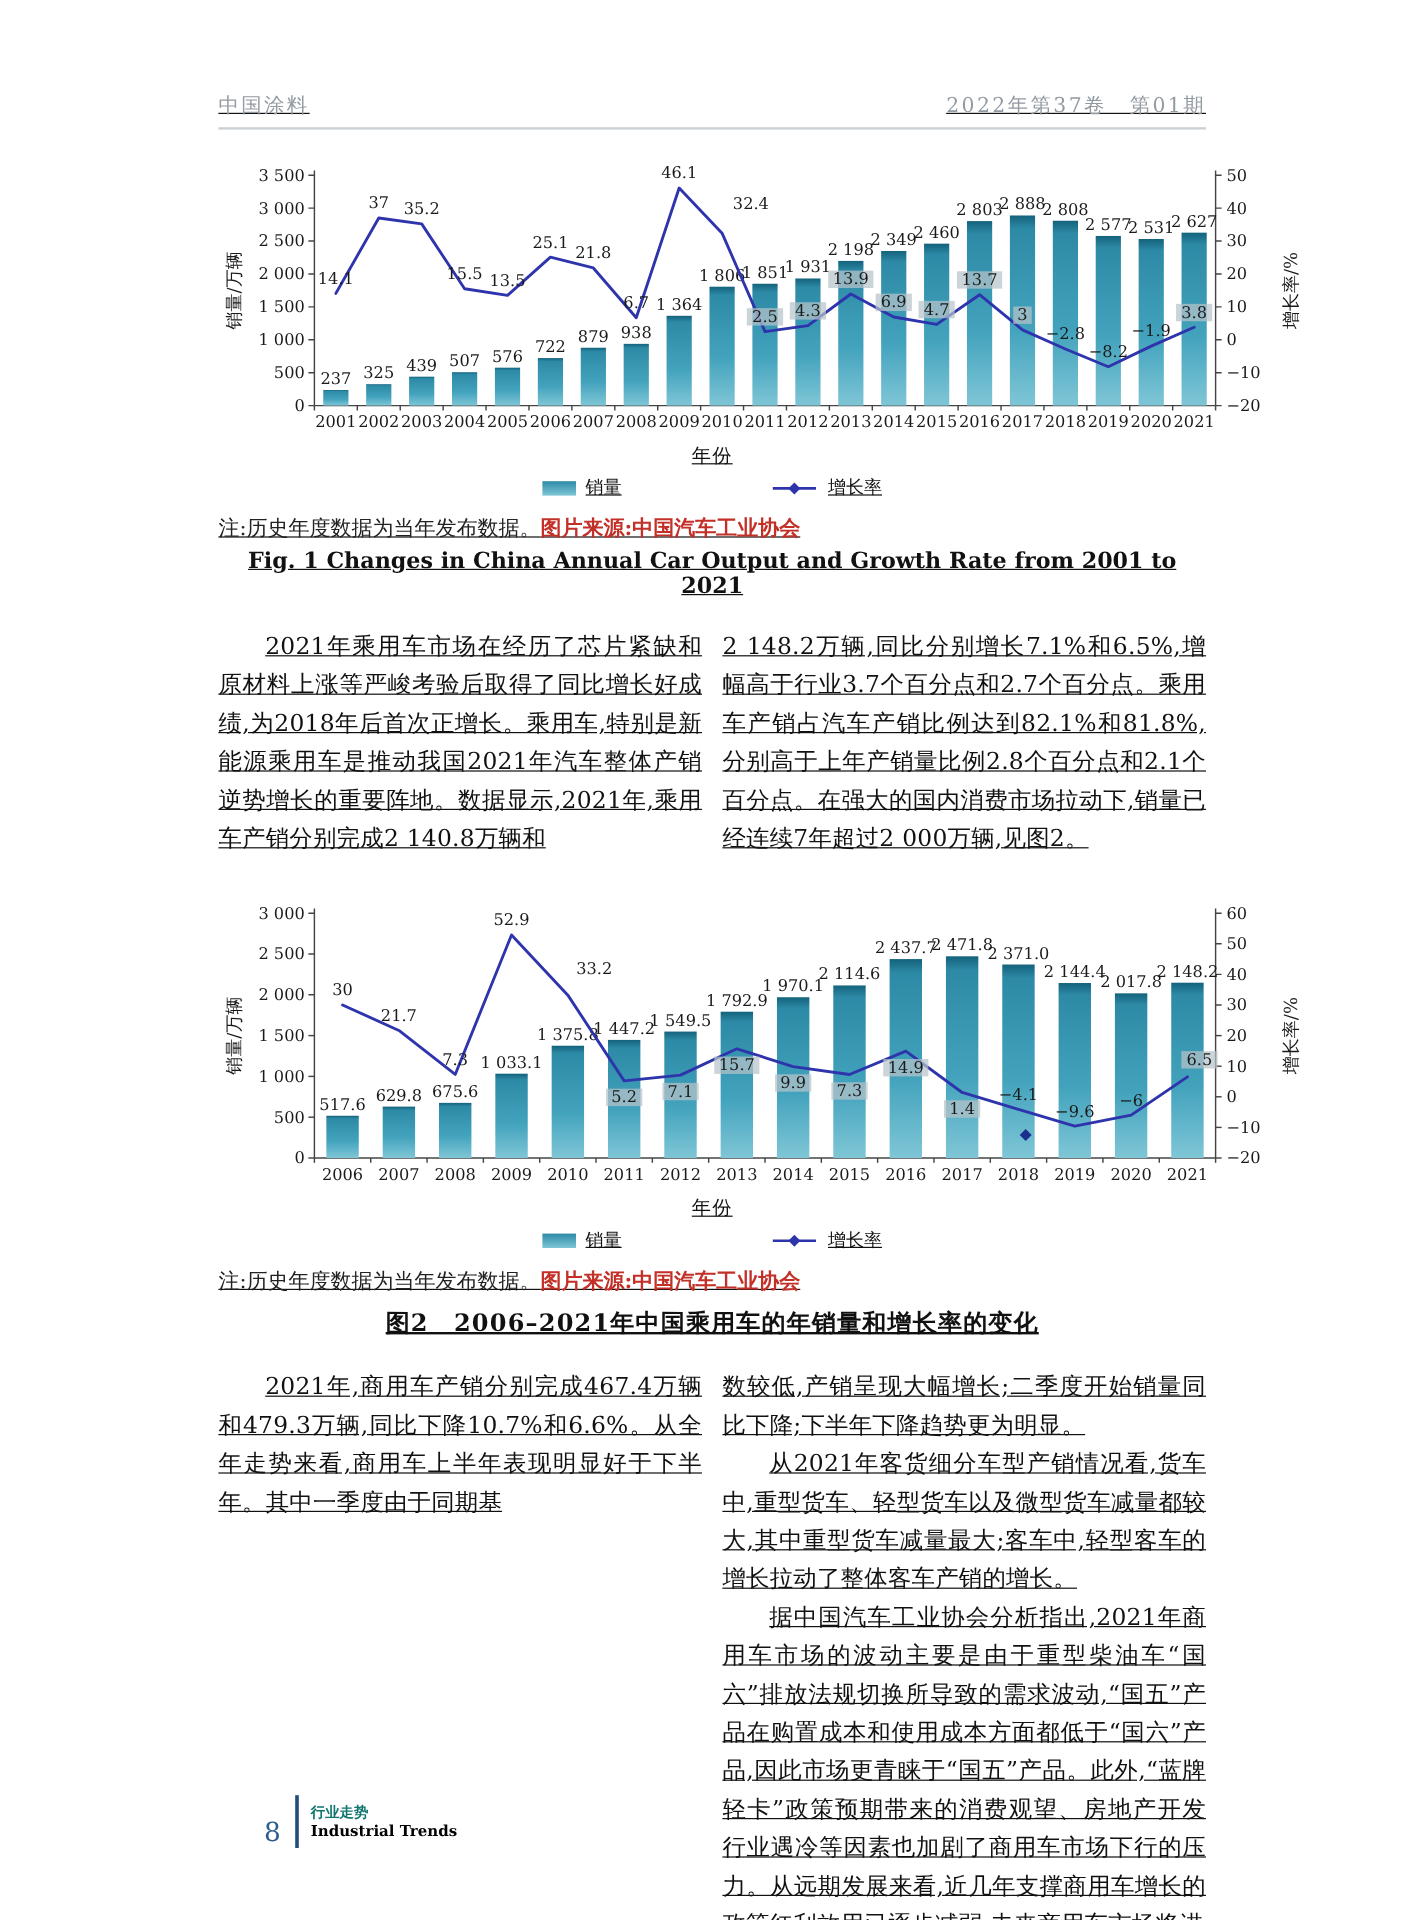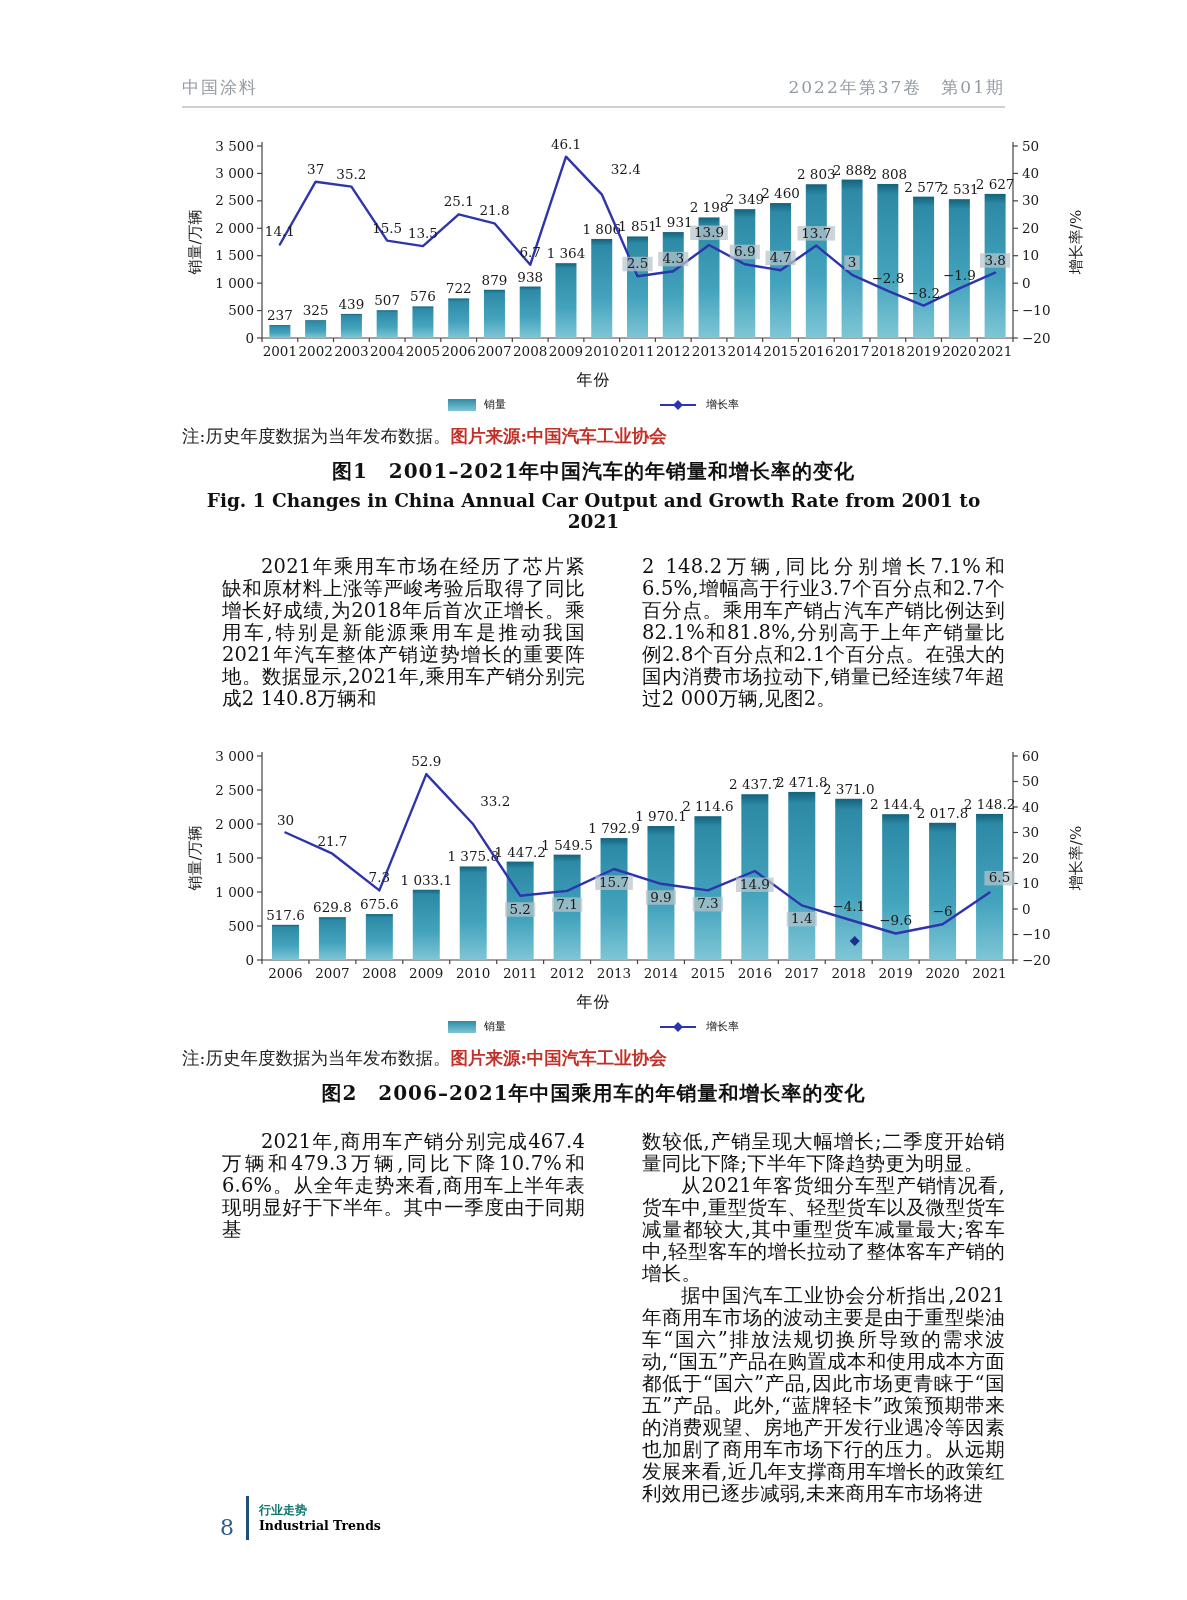--- a/index.html
+++ b/index.html
@@ -1,43 +1,43 @@
 <!DOCTYPE html>
 <html><head>
 <meta charset="utf-8">
 <style>
   html,body{margin:0;padding:0;background:#ffffff;}
   .page{
     width:1023px;height:1600px;position:relative;margin:0 auto;background:#ffffff;
     font-family:"DejaVu Serif","Liberation Serif",serif;color:#111;overflow:hidden;
-    box-sizing:border-box;padding:0 100px;
+    box-sizing:border-box;padding:0 100px;text-decoration:underline;
   }
   
   .page-header{
     margin-top:76px;display:flex;justify-content:space-between;align-items:flex-end;
     font-size:17px;color:#939ba2;letter-spacing:2px;
     border-bottom:2px solid #ccd1d5;padding-bottom:7px;
   }
   
   .figure{margin-top:22px;}
   .chart-svg{display:block;margin:0 auto;}
   .chart-svg text{font-family:"DejaVu Serif","Liberation Serif",serif;fill:#1a1a1a;}
   .xaxis-title{text-align:center;font-size:16px;margin-top:2px;letter-spacing:1px;}
-  .legend{display:flex;justify-content:center;align-items:flex-start;gap:16px;margin-top:6px;font-size:11px;}
+  .legend{display:flex;justify-content:center;align-items:flex-start;gap:2px;margin-top:6px;font-size:15px;}
   .legend .gap{width:120px;}
   .legend-swatch{display:inline-block;width:28px;height:12px;}
   .legend-item{display:flex;align-items:center;gap:8px;}
   .note-row{display:flex;justify-content:flex-start;align-items:baseline;margin-top:12px;font-size:17.5px;}
   .note-row .note{color:#222;}
   .note-row .source{font-weight:600;}
   .caption-cn{text-align:center;font-size:20px;font-weight:bold;margin-top:10px;letter-spacing:1px;}
   .caption-en{text-align:center;font-size:18.5px;font-weight:bold;margin-top:5px;}
   
   .cols{display:flex;gap:17px;margin-top:24px;}
-  .col{width:447px;font-size:19.5px;line-height:22px;text-align:justify;letter-spacing:0.2px;margin-left:40px;}
+  .col{width:447px;font-size:19.5px;line-height:32px;text-align:justify;letter-spacing:0.2px;}
   .col p{margin:0;}
   .col p.indent{text-indent:2em;}
   
   .page-footer{position:absolute;left:138px;bottom:60px;display:flex;align-items:center;}
   .page-num{font-size:22px;color:#2c5d8f;margin-right:12px;align-self:flex-end;}
   .footer-bar{width:3px;height:44px;margin-right:10px;}
   .footer-sec-cn{font-size:12px;font-weight:bold;color:#0f766e;font-family:"DejaVu Sans","Liberation Sans",sans-serif;line-height:1.2;}
   .footer-sec-en{font-size:12.5px;color:#000000;font-weight:bold;}
 </style>
 </head>
@@ -225,21 +225,20 @@
           <line x1="2" y1="6" x2="38" y2="6" stroke="#2e34ac" stroke-width="2.2"></line>
           <polygon points="20,1 25,6 20,11 15,6" fill="#2e34ac"></polygon>
         </svg>
         <span>增长率</span>
       </span>
     </div>
     <div class="note-row">
       <span class="note">注:历史年度数据为当年发布数据。</span>
       <span class="source js-source" style="color: rgb(195, 48, 40);">图片来源:中国汽车工业协会</span>
     </div>
-    <div class="caption-cn">图1　2001–2021年中国汽车的年销量和增长率的变化</div>
     <div class="caption-en">Fig. 1   Changes in China Annual Car Output and Growth Rate from 2001 to 2021</div>
   </div>
 
   <div class="cols">
     <div class="col">
       <p class="indent">2021年乘用车市场在经历了芯片紧缺和原材料上涨等严峻考验后取得了同比增长好成绩,为2018年后首次正增长。乘用车,特别是新能源乘用车是推动我国2021年汽车整体产销逆势增长的重要阵地。数据显示,2021年,乘用车产销分别完成2 140.8万辆和</p>
     </div>
     <div class="col">
       <p>2 148.2万辆,同比分别增长7.1%和6.5%,增幅高于行业3.7个百分点和2.7个百分点。乘用车产销占汽车产销比例达到82.1%和81.8%,分别高于上年产销量比例2.8个百分点和2.1个百分点。在强大的国内消费市场拉动下,销量已经连续7年超过2 000万辆,见图2。</p>
     </div>

